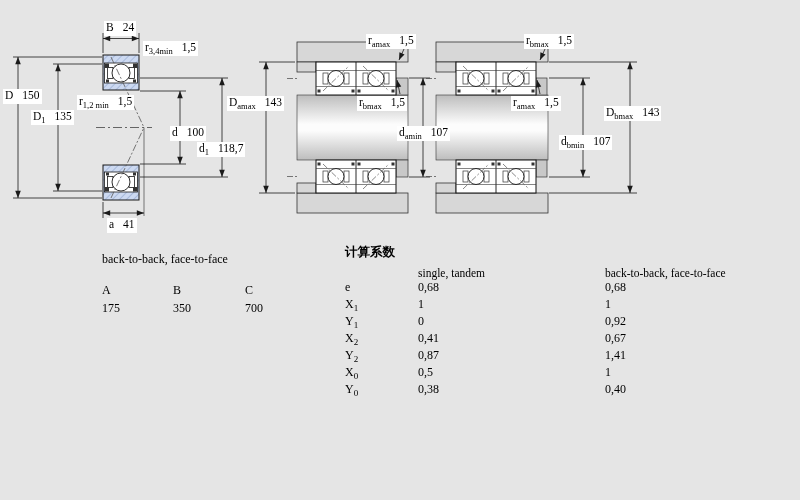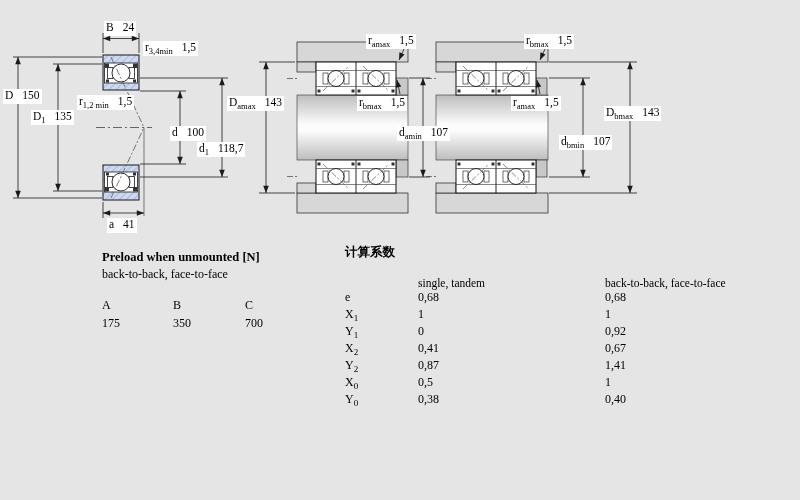--- a/index.html
+++ b/index.html
@@ -8,21 +8,21 @@
   svg{position:absolute;left:0;top:0;}
   .dim{position:absolute;white-space:nowrap;font:11.5px/1.2 "Liberation Serif","DejaVu Serif",serif;
        color:#000;background:#fff;padding:0 2px;}
   .dim sub{font-size:8.5px;line-height:1;}
   .dim .v{margin-left:9px;}
   .tbl{position:absolute;color:#000;}
   .tbl .title{font-size:12.5px;font-weight:bold;}
   .tbl .subtitle{font-size:12px;margin-top:2px;}
   #preload-table .grid{display:grid;grid-template-columns:71px 72px 60px;margin-top:16px;
        font-size:12px;row-gap:3px;}
-  #factors-table .hdr{display:grid;grid-template-columns:73px 187px 180px;font-size:11.5px;margin-top:16px;}
+  #factors-table .hdr{display:grid;grid-template-columns:73px 187px 180px;font-size:11.5px;margin-top:6px;}
   #factors-table .row{display:grid;grid-template-columns:73px 187px 180px;font-size:12px;height:17px;line-height:17px;}
   #factors-table sub{font-size:9px;}
 </style>
 </head>
 <body>
 
 <div id="canvas">
 
 <svg width="800" height="500" viewBox="0 0 800 500">
   <defs>
@@ -242,21 +242,20 @@
 <div class="dim" style="left:227px;top:96px"><span>D</span><sub>amax</sub><span class="v">143</span></div>
 <div class="dim" style="left:357px;top:96px"><span>r</span><sub>bmax</sub><span class="v">1,5</span></div>
 <div class="dim" style="left:397px;top:126px"><span>d</span><sub>amin</sub><span class="v">107</span></div>
 
 <div class="dim" style="left:524px;top:34px"><span>r</span><sub>bmax</sub><span class="v">1,5</span></div>
 <div class="dim" style="left:511px;top:96px"><span>r</span><sub>amax</sub><span class="v">1,5</span></div>
 <div class="dim" style="left:604px;top:106px"><span>D</span><sub>bmax</sub><span class="v">143</span></div>
 <div class="dim" style="left:559px;top:135px"><span>d</span><sub>bmin</sub><span class="v">107</span></div>
 
 <div class="tbl" id="preload-table" style="left:102px;top:250px;width:230px">
-  <div class="title">Preload when unmounted [N]</div>
   <div class="subtitle">back-to-back, face-to-face</div>
   <div class="grid">
     <span>A</span>
     <span>B</span>
     <span>C</span>
     <span>175</span>
     <span>350</span>
     <span>700</span>
   </div>
 </div>

